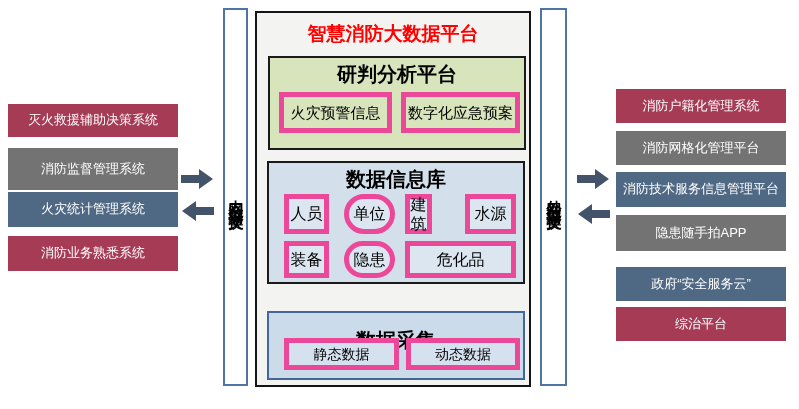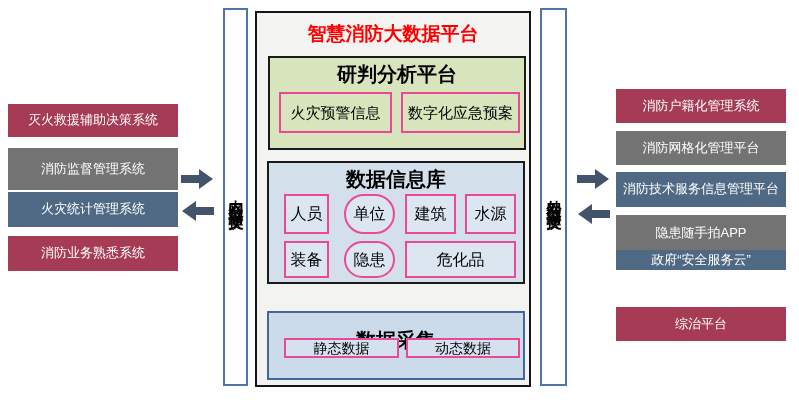--- a/index.html
+++ b/index.html
@@ -19,21 +19,21 @@
   .lcol { left:8px;   width:170px; }
   .rcol { left:616px; width:170px; }
   .b1 { top:104px; height:33px; }
   .b2 { top:148px; height:42px; }
   .b3 { top:192px; height:35px; }
   .b4 { top:236px; height:35px; }
   .r1 { top:89px;  height:34px; }
   .r2 { top:131px; height:34px; }
   .r3 { top:172px; height:35px; }
   .r4 { top:215px; height:36px; }
-  .r5 { top:250px; height:20px; }
+  .r5 { top:267px; height:34px; }
   .r6 { top:307px; height:34px; }
   
   .bar {
     position:absolute; top:8px; height:378px; background:#ffffff;
     border:2px solid #4f74a6; box-sizing:border-box;
     display:flex; align-items:center; justify-content:center;
   }
   .bar-inner { left:223px; width:25px; }
   .bar-outer { left:540px; width:27px; }
   .bar span {
@@ -48,37 +48,37 @@
   .center-title {
     position:absolute; top:8px; left:0; width:100%; text-align:center;
     color:#ff0000; font-weight:bold; font-size:19px;
   }
   .panel { position:absolute; box-sizing:border-box; }
   .panel-header { text-align:center; font-weight:bold; font-size:20px; color:#000; margin-top:3px; }
   .analysis { left:11px; top:43px; width:258px; height:94px; background:#d7e4bc; border:2px solid #1a1a1a; }
   .sub {
     position:absolute; display:flex; align-items:center; justify-content:center;
     text-align:center; box-sizing:border-box; color:#000; line-height:1.2;
-    border:2px solid #ec4899;
+    border:5px solid #ec4899;
   }
   .a-sub { background:#d7e4bc; top:34px; height:41px; font-size:15px; }
   .a-sub1 { left:9px;   width:113px; }
   .a-sub2 { left:131px; width:119px; }
   .database { left:10px; top:148px; width:258px; height:123px; background:#d3e0ec; border:2px solid #1a1a1a; }
   .d-box { background:#dbe6f1; font-size:16px; }
   .drow1 { top:31px; height:40px; }
   .drow2 { top:78px; height:37px; }
   .dx1 { left:15px;  width:45px; }
   .dx2 { left:75px;  width:51px;border-radius:20px; }
-  .dx3 { left:136px; width:51px; }
+  .dx3 { left:136px; width:27px; }
   .dx4 { left:196px; width:51px;text-align:center; }
   .dwide { left:136px; width:111px; }
   .collect { left:10px; top:298px; width:258px; height:69px; background:#ccdbe9; border:2px solid #44679a; }
   .collect .panel-header { margin-top:14px; }
-  .c-sub { background:#d5e1ee; top:25px; height:20px; font-size:14px; }
+  .c-sub { background:#d5e1ee; top:25px; height:32px; font-size:14px; }
   .c-sub1 { left:15px;  width:115px; }
   .c-sub2 { left:137px; width:114px; }
   
   .arrow { position:absolute; width:33px; height:22px; }
   .ar-li { left:181px; top:168px; }
   .ar-lo { left:181px; top:200px; }
   .ar-ri { left:577px; top:168px; }
   .ar-ro { left:577px; top:203px; }
   .arrow polygon { fill:#42536a; }
 </style>

